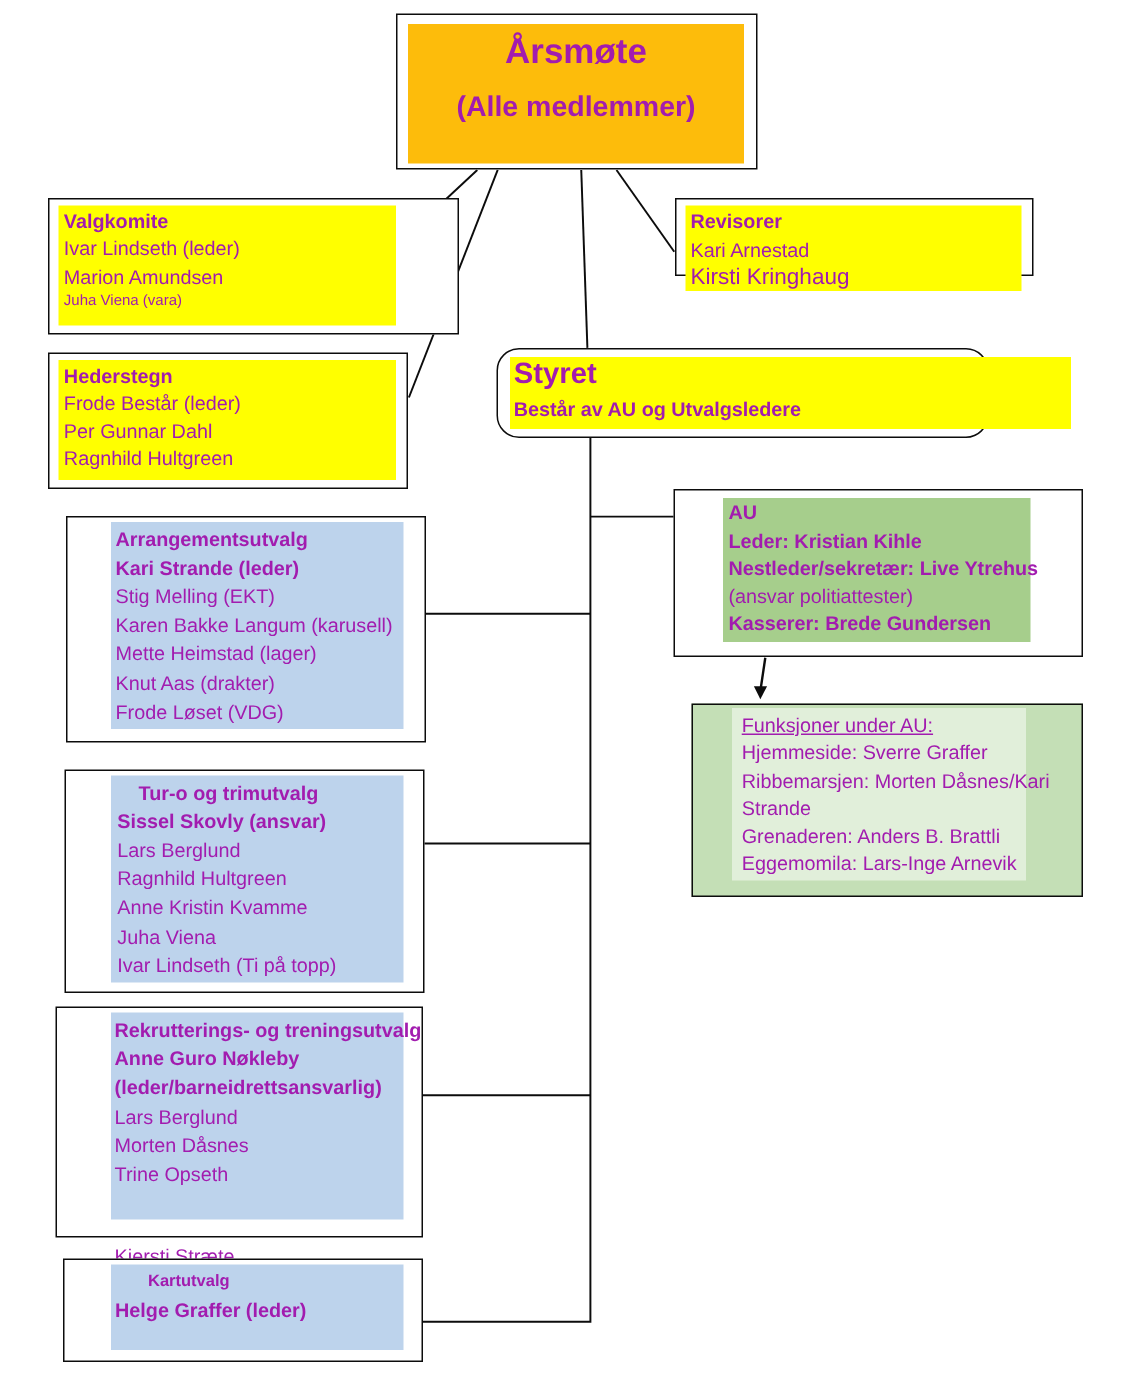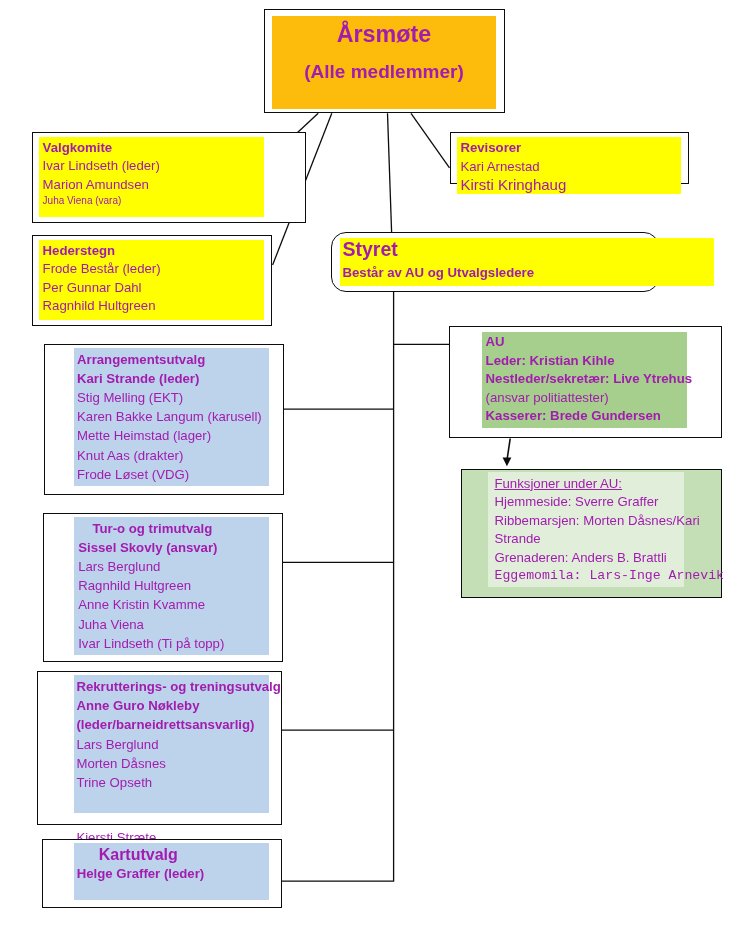--- a/index.html
+++ b/index.html
@@ -87,21 +87,21 @@
     <div class="tline" style="left:35.3px;top:79.9px;font-size:13.2px;font-weight:bold;line-height:18.4px;">Kasserer: Brede Gundersen</div>
   </div>
 
   <div class="node" style="left:460.6px;top:469.0px;width:261px;height:129.3px;background:#C4DFB6;">
     <div class="fill" style="position:absolute;left:26.8px;top:2.2px;width:196px;height:114.6px;background:#E1EFDA;"></div>
     <div class="tline" style="left:32.9px;top:4.9px;font-size:13.2px;line-height:18.4px;text-decoration:underline;">Funksjoner under AU:</div>
     <div class="tline" style="left:32.9px;top:23.3px;font-size:13.2px;line-height:18.4px;">Hjemmeside: Sverre Graffer</div>
     <div class="tline" style="left:32.9px;top:41.7px;font-size:13.2px;line-height:18.4px;">Ribbemarsjen: Morten Dåsnes/Kari</div>
     <div class="tline" style="left:32.9px;top:60.1px;font-size:13.2px;line-height:18.4px;">Strande</div>
     <div class="tline" style="left:32.9px;top:78.5px;font-size:13.2px;line-height:18.4px;">Grenaderen: Anders B. Brattli</div>
-    <div class="tline" style="left:32.9px;top:96.9px;font-size:13.2px;line-height:18.4px;font-family:Liberation Mono, monospace;">Eggemomila: Lars-Inge Arnevik</div>
+    <div class="tline" style="left:32.9px;top:96.9px;font-size:13.2px;line-height:18.4px;">Eggemomila: Lars-Inge Arnevik</div>
   </div>
 
   <div class="node" style="left:43.5px;top:344.1px;width:240px;height:150.5px;">
     <div class="fill" style="position:absolute;left:29.3px;top:3.4px;width:195.6px;height:138px;background:#BDD3EC;"></div>
     <div class="tline" style="left:32.5px;top:5.0px;font-size:13.2px;font-weight:bold;line-height:19.1px;">Arrangementsutvalg</div>
     <div class="tline" style="left:32.5px;top:24.1px;font-size:13.2px;font-weight:bold;line-height:19.1px;">Kari Strande (leder)</div>
     <div class="tline" style="left:32.5px;top:43.2px;font-size:13.2px;line-height:19.1px;">Stig Melling (EKT)</div>
     <div class="tline" style="left:32.5px;top:62.3px;font-size:13.2px;line-height:19.1px;">Karen Bakke Langum (karusell)</div>
     <div class="tline" style="left:32.5px;top:81.4px;font-size:13.2px;line-height:19.1px;">Mette Heimstad (lager)</div>
     <div class="tline" style="left:32.5px;top:100.5px;font-size:13.2px;line-height:19.1px;">Knut Aas (drakter)</div>
@@ -125,17 +125,17 @@
     <div class="tline" style="left:38.0px;top:24.3px;font-size:13.2px;font-weight:bold;line-height:19.1px;">Anne Guro Nøkleby</div>
     <div class="tline" style="left:38.0px;top:43.4px;font-size:13.2px;font-weight:bold;line-height:19.1px;">(leder/barneidrettsansvarlig)</div>
     <div class="tline" style="left:38.0px;top:62.5px;font-size:13.2px;line-height:19.1px;">Lars Berglund</div>
     <div class="tline" style="left:38.0px;top:81.6px;font-size:13.2px;line-height:19.1px;">Morten Dåsnes</div>
     <div class="tline" style="left:38.0px;top:100.7px;font-size:13.2px;line-height:19.1px;">Trine Opseth</div>
     <div class="tline" style="left:38.0px;top:119.8px;font-size:13.2px;line-height:19.1px;margin-top:36px;">Kjersti Stræte</div>
   </div>
 
   <div class="node" style="left:42.2px;top:838.7px;width:240.3px;height:68.9px;">
     <div class="fill" style="position:absolute;left:30.5px;top:3.4px;width:195.6px;height:57.3px;background:#BDD3EC;"></div>
-    <div class="tline" style="left:33.5px;top:5.2px;font-size:16px;font-weight:bold;line-height:19.1px;padding-left:22px;">Kartutvalg</div>
+    <div class="tline" style="left:33.5px;top:5.2px;font-size:11px;font-weight:bold;line-height:19.1px;padding-left:22px;">Kartutvalg</div>
     <div class="tline" style="left:33.5px;top:24.3px;font-size:13.2px;font-weight:bold;line-height:19.1px;">Helge Graffer (leder)</div>
   </div>
 
 </div>
 
 </body></html>

